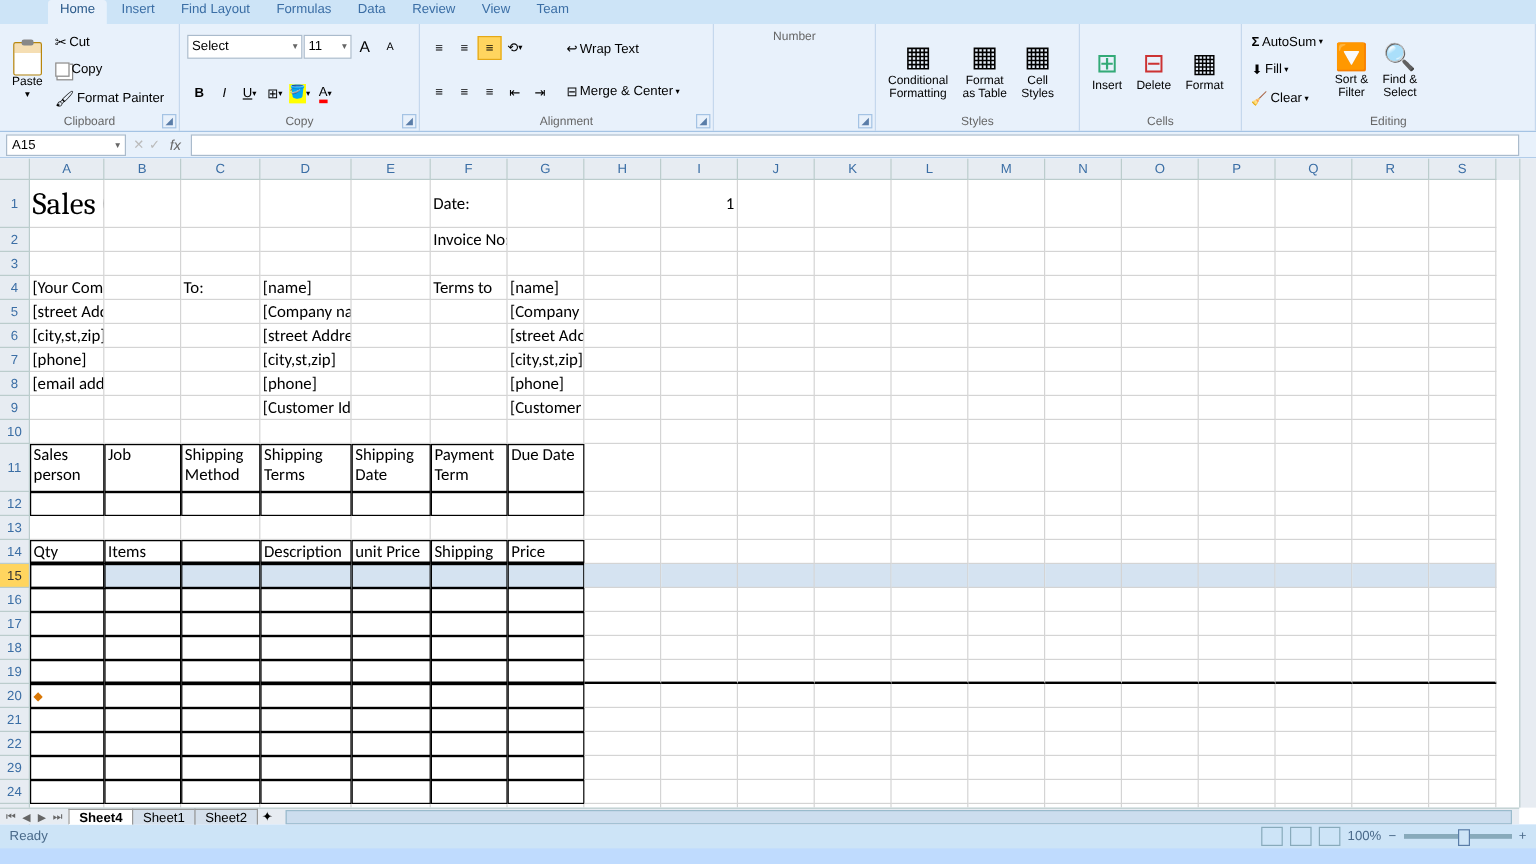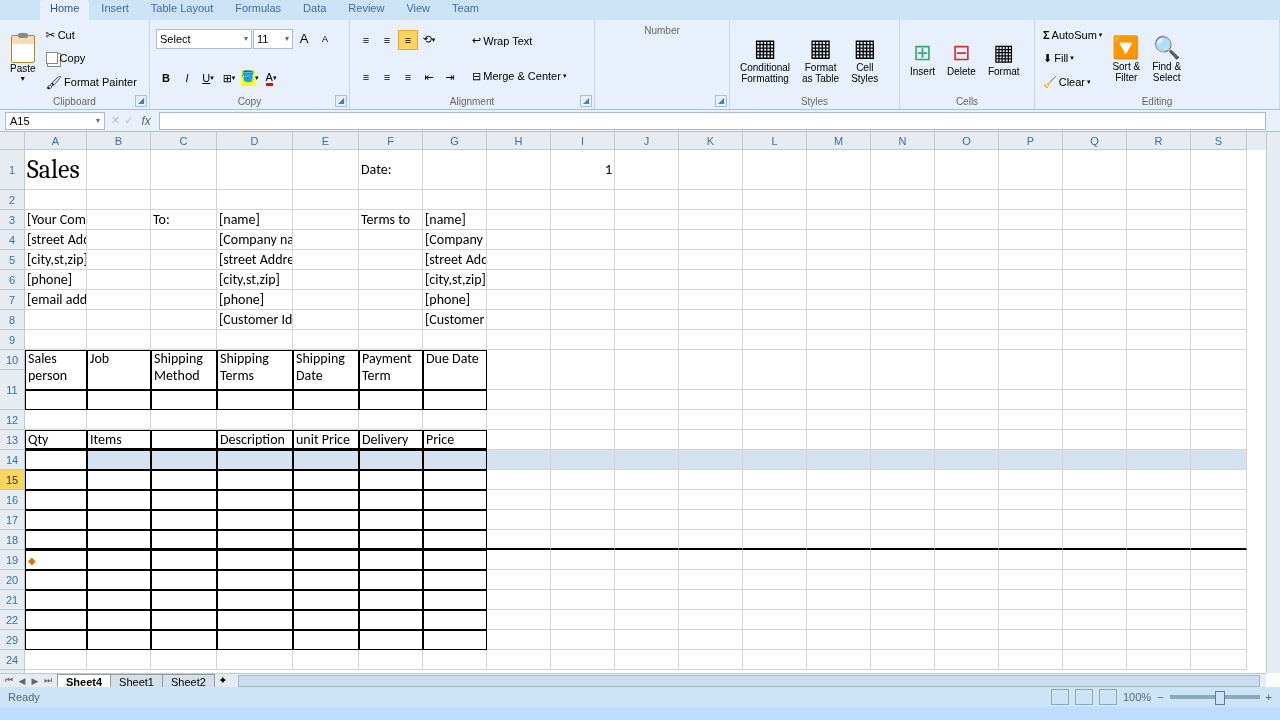--- a/index.html
+++ b/index.html
@@ -78,21 +78,21 @@
 .ico-scissors { font-size: 12px; }
 .ico-copy { width: 12px; height: 12px; background: #fff; border: 1px solid #888; box-shadow: 2px 2px 0 #fff, 2px 2px 0 1px #888; }
 .ico-brush { font-size: 13px; }
 </style>
 </head>
 <body>
 
 <div class="tabs">
   <div class="tab active">Home</div>
   <div class="tab">Insert</div>
-  <div class="tab">Table Layout</div>
+  <div class="tab">Find Layout</div>
   <div class="tab">Formulas</div>
   <div class="tab">Data</div>
   <div class="tab">Review</div>
   <div class="tab">View</div>
   <div class="tab">Team</div>
 </div>
 
 <div class="ribbon">
 
   <div class="group" style="width:150px">
@@ -345,20 +345,41 @@
         <div class="cell" style="width: 64px;"></div>
         <div class="cell" style="width: 64px;"></div>
         <div class="cell" style="width: 56px;"></div>
       </div>
       <div class="row">
         <div class="cell" style="width: 62px;"></div>
         <div class="cell" style="width: 64px;"></div>
         <div class="cell" style="width: 66px;"></div>
         <div class="cell" style="width: 76px;"></div>
         <div class="cell" style="width: 66px;"></div>
+        <div class="cell" style="width: 64px;">Invoice No:</div>
+        <div class="cell" style="width: 64px;"></div>
+        <div class="cell" style="width: 64px;"></div>
+        <div class="cell" style="width: 64px;"></div>
+        <div class="cell" style="width: 64px;"></div>
+        <div class="cell" style="width: 64px;"></div>
+        <div class="cell" style="width: 64px;"></div>
+        <div class="cell" style="width: 64px;"></div>
+        <div class="cell" style="width: 64px;"></div>
+        <div class="cell" style="width: 64px;"></div>
+        <div class="cell" style="width: 64px;"></div>
+        <div class="cell" style="width: 64px;"></div>
+        <div class="cell" style="width: 64px;"></div>
+        <div class="cell" style="width: 56px;"></div>
+      </div>
+      <div class="row">
+        <div class="cell" style="width: 62px;"></div>
+        <div class="cell" style="width: 64px;"></div>
+        <div class="cell" style="width: 66px;"></div>
+        <div class="cell" style="width: 76px;"></div>
+        <div class="cell" style="width: 66px;"></div>
         <div class="cell" style="width: 64px;"></div>
         <div class="cell" style="width: 64px;"></div>
         <div class="cell" style="width: 64px;"></div>
         <div class="cell" style="width: 64px;"></div>
         <div class="cell" style="width: 64px;"></div>
         <div class="cell" style="width: 64px;"></div>
         <div class="cell" style="width: 64px;"></div>
         <div class="cell" style="width: 64px;"></div>
         <div class="cell" style="width: 64px;"></div>
         <div class="cell" style="width: 64px;"></div>
@@ -576,21 +597,21 @@
         <div class="cell" style="width: 64px;"></div>
         <div class="cell" style="width: 64px;"></div>
         <div class="cell" style="width: 56px;"></div>
       </div>
       <div class="row">
         <div class="cell" style="width: 62px; border-width: 1px 1px 2px; border-style: solid; border-color: rgb(0, 0, 0);">Qty</div>
         <div class="cell" style="width: 64px; border-width: 1px 1px 2px; border-style: solid; border-color: rgb(0, 0, 0);">Items</div>
         <div class="cell" style="width: 66px; border-width: 1px 1px 2px; border-style: solid; border-color: rgb(0, 0, 0);"></div>
         <div class="cell" style="width: 76px; border-width: 1px 1px 2px; border-style: solid; border-color: rgb(0, 0, 0);">Description</div>
         <div class="cell" style="width: 66px; border-width: 1px 1px 2px; border-style: solid; border-color: rgb(0, 0, 0);">unit Price</div>
-        <div class="cell" style="width: 64px; border-width: 1px 1px 2px; border-style: solid; border-color: rgb(0, 0, 0);">Delivery</div>
+        <div class="cell" style="width: 64px; border-width: 1px 1px 2px; border-style: solid; border-color: rgb(0, 0, 0);">Shipping</div>
         <div class="cell" style="width: 64px; border-width: 1px 1px 2px; border-style: solid; border-color: rgb(0, 0, 0);">Price</div>
         <div class="cell" style="width: 64px;"></div>
         <div class="cell" style="width: 64px;"></div>
         <div class="cell" style="width: 64px;"></div>
         <div class="cell" style="width: 64px;"></div>
         <div class="cell" style="width: 64px;"></div>
         <div class="cell" style="width: 64px;"></div>
         <div class="cell" style="width: 64px;"></div>
         <div class="cell" style="width: 64px;"></div>
         <div class="cell" style="width: 64px;"></div>

